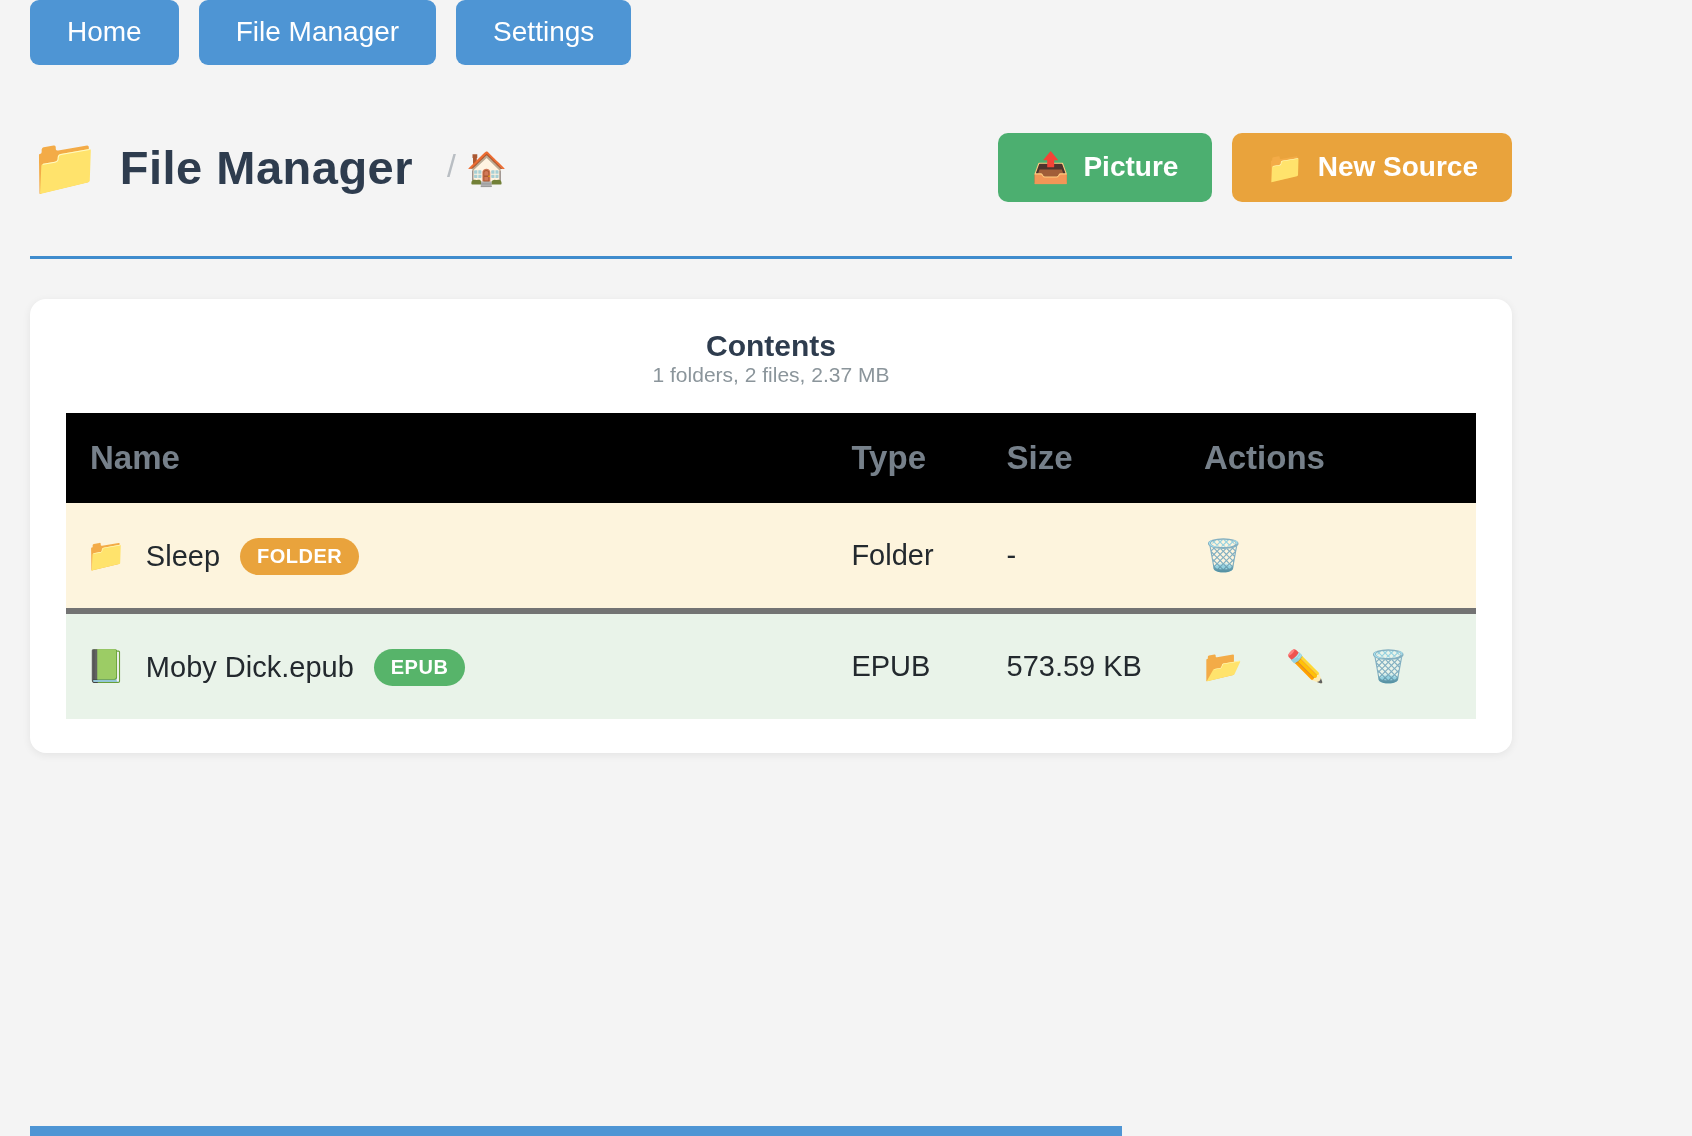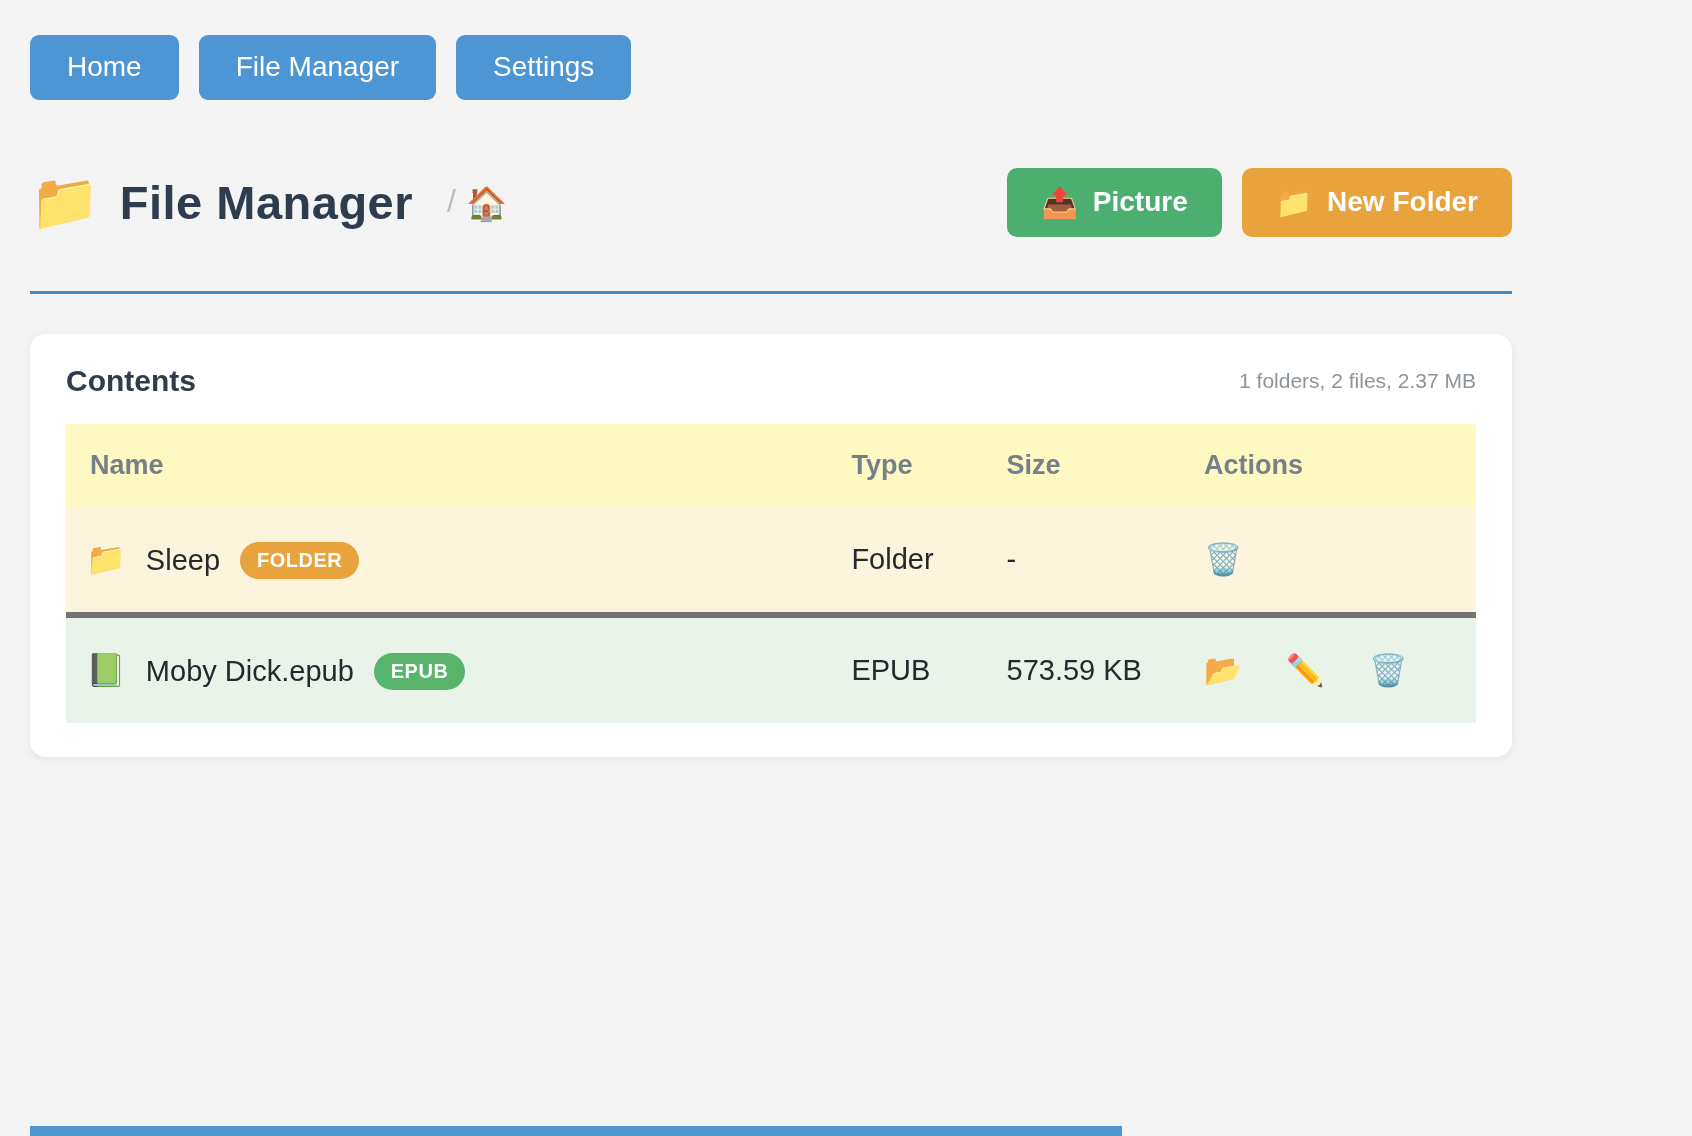--- a/index.html
+++ b/index.html
@@ -6,21 +6,21 @@
   html, body { width: 1692px; height: 1136px; overflow: hidden; }
   body {
     background: #f4f4f4;
     font-family: "Liberation Sans", "DejaVu Sans", sans-serif;
     position: relative;
     color: #23292e;
   }
   .content { margin-left: 30px; width: 1482px; }
 
   
-  .topnav { padding-top: 35px; display: flex; gap: 20px; }
+  .topnav { display: flex; gap: 20px; }
   .nav-btn {
     background: #4e95d4; color: #ffffff; border: none; cursor: pointer;
     font-family: inherit; font-size: 28px; padding: 17px 37px;
     border-radius: 9px; line-height: 1.1;
   }
 
   
   .page-header { margin-top: 68px; display: flex; align-items: center; justify-content: space-between; }
   .title-group { display: flex; align-items: center; gap: 20px; }
   .title-folder-icon { font-size: 56px; line-height: 1; }
@@ -39,29 +39,29 @@
   .btn-emoji { font-size: 30px; font-weight: normal; }
 
   .title-rule { margin-top: 54px; height: 3px; background: #3f8ccd; border: none; }
 
   
   .card {
     background: #ffffff; border-radius: 16px;
     box-shadow: 0 2px 8px rgba(0,0,0,0.07);
   }
   .main-card { margin-top: 40px; padding: 30px 36px 34px 36px; }
-  .card-head { display: flex; align-items: center; justify-content: space-between; }
+  .card-head { display: flex; align-items: center; justify-content: space-between; flex-direction: column; }
   .contents-heading { font-size: 30px; font-weight: bold; color: #2e3c4e; }
   .contents-summary { font-size: 21px; color: #8b959b; }
 
   table.files { width: 100%; border-collapse: collapse; margin-top: 26px; table-layout: fixed; }
   col.c-name { width: 54%; } col.c-type { width: 11%; } col.c-size { width: 14%; } col.c-actions { width: 21%; }
   thead th {
-    background: #fef9c3; text-align: left; color: #76808a;
-    font-size: 27px; font-weight: bold; padding: 26px 0 26px 24px;
+    background: #000000; text-align: left; color: #76808a;
+    font-size: 33px; font-weight: bold; padding: 26px 0 26px 24px;
   }
   tbody td { font-size: 29px; padding: 33px 0 33px 24px; vertical-align: middle; }
   tr.row-folder { background: #fdf4dd; }
   tr.row-file { background: #e9f3e9; }
   tbody tr + tr td { border-top: 6px solid #737373; }
   .cell-name { white-space: nowrap; padding-left: 20px; }
   .file-type-icon { font-size: 32px; margin-right: 20px; }
   .item-name { color: #23292e; cursor: pointer; }
   .badge {
     display: inline-block; margin-left: 20px; color: #ffffff;
@@ -100,21 +100,21 @@
         <span class="crumb-home">🏠</span>
       </span>
     </div>
     <div class="header-actions">
       <button class="action-btn btn-upload">
         <span class="btn-emoji">📤</span>
         <span>Picture</span>
       </button>
       <button class="action-btn btn-newfolder">
         <span class="btn-emoji">📁</span>
-        <span>New Folder</span>
+        <span>New Source</span>
       </button>
     </div>
   </header>
 
   <hr class="title-rule">
 
   <section class="card main-card">
     <div class="card-head">
       <h2 class="contents-heading">Contents</h2>
       <span class="contents-summary">1 folders, 2 files, 2.37 MB</span>

